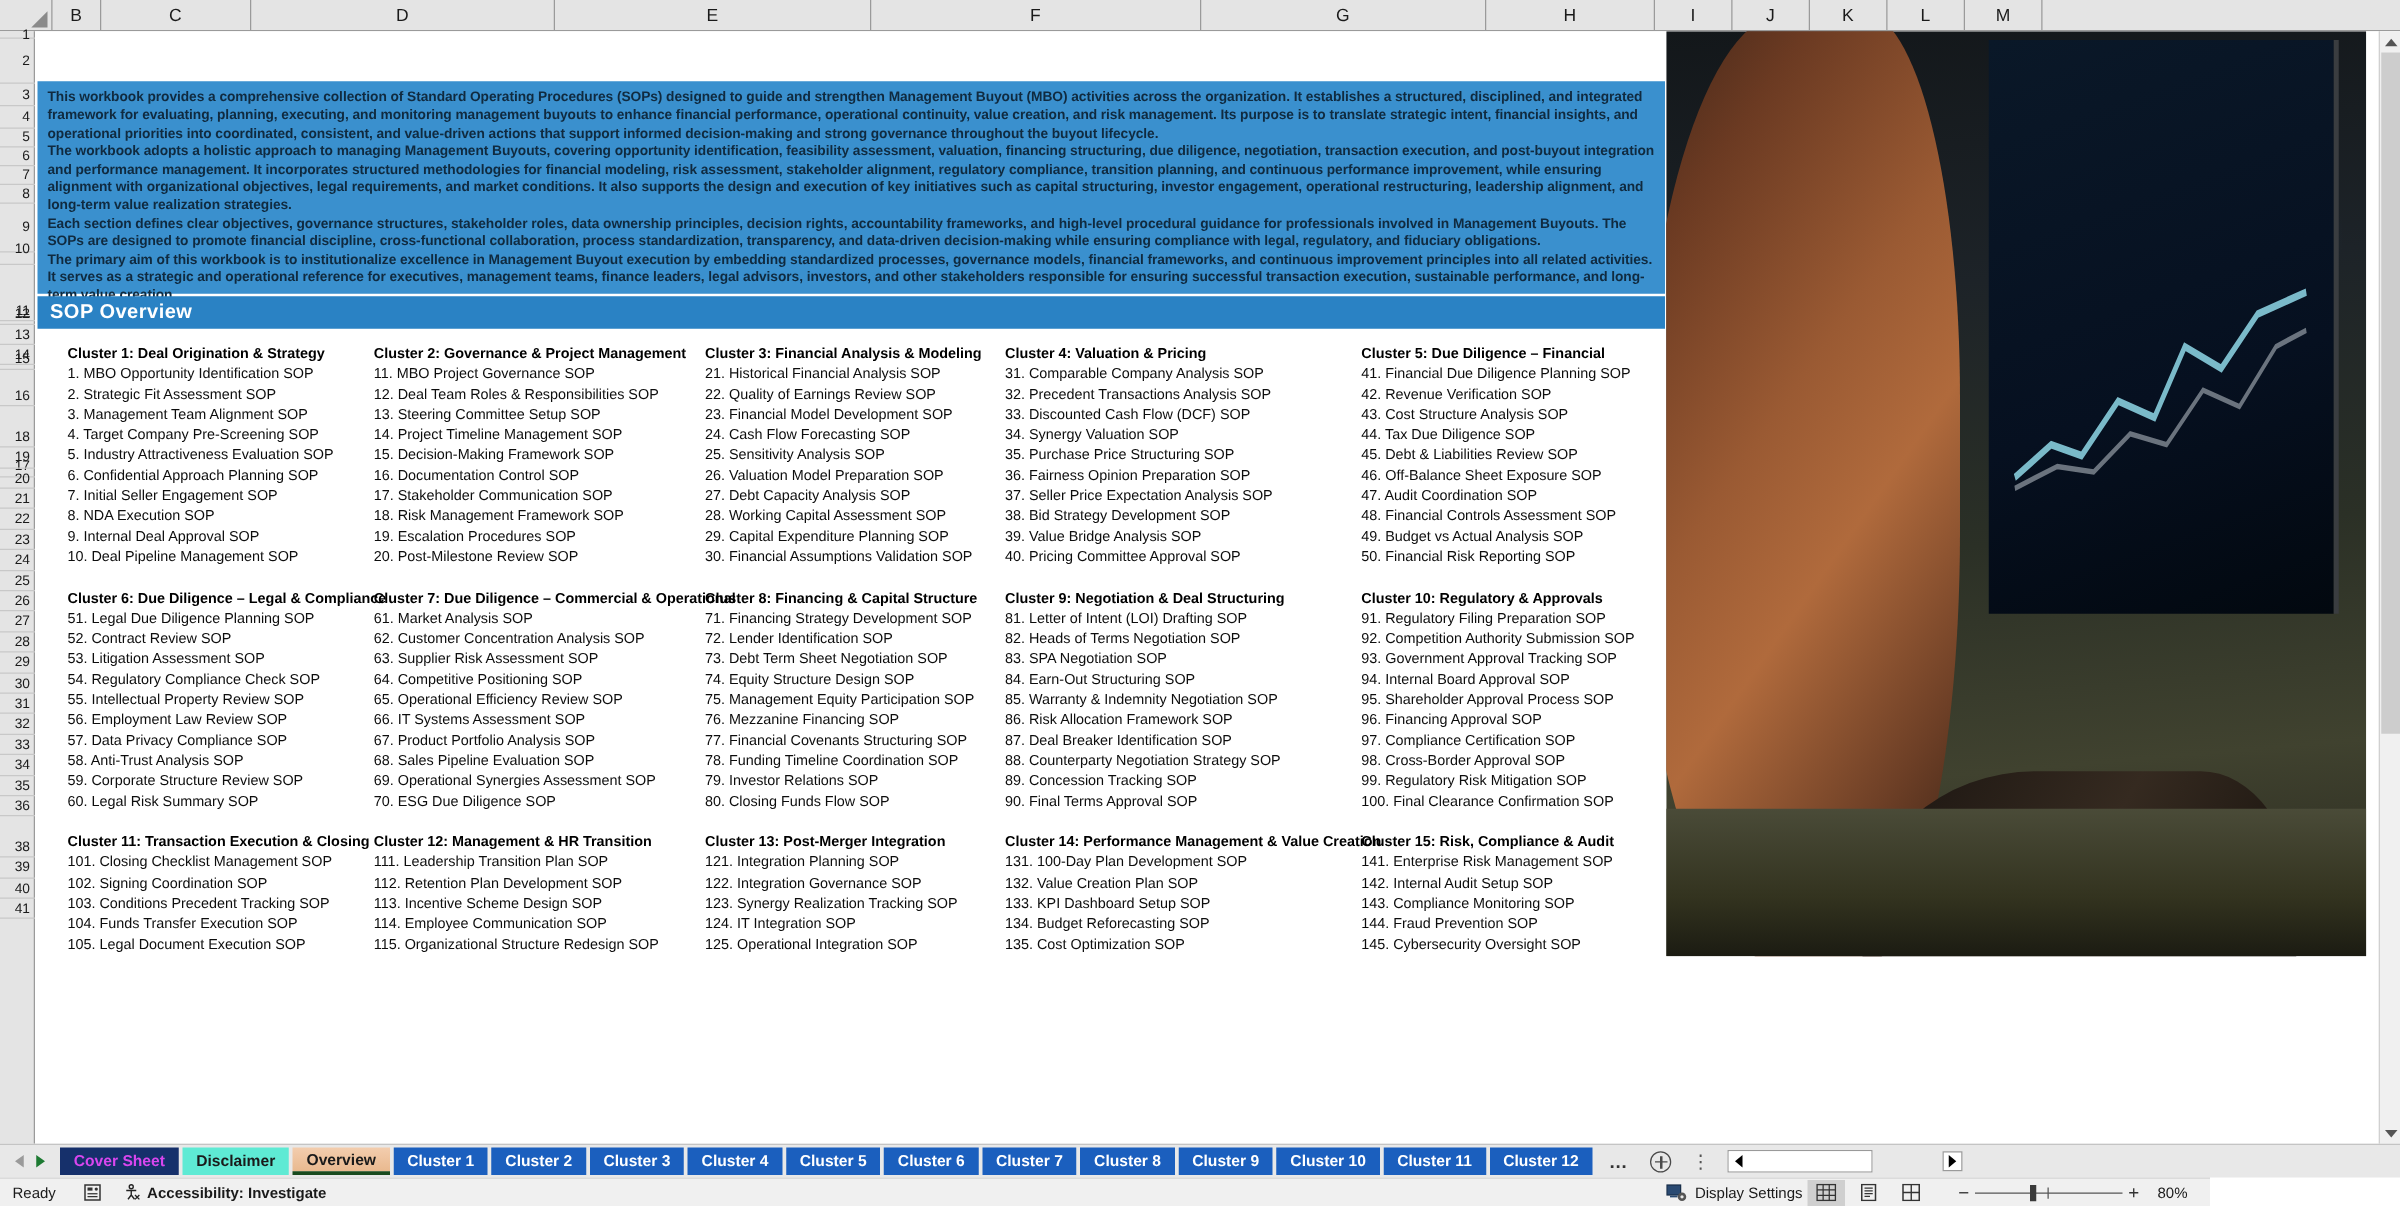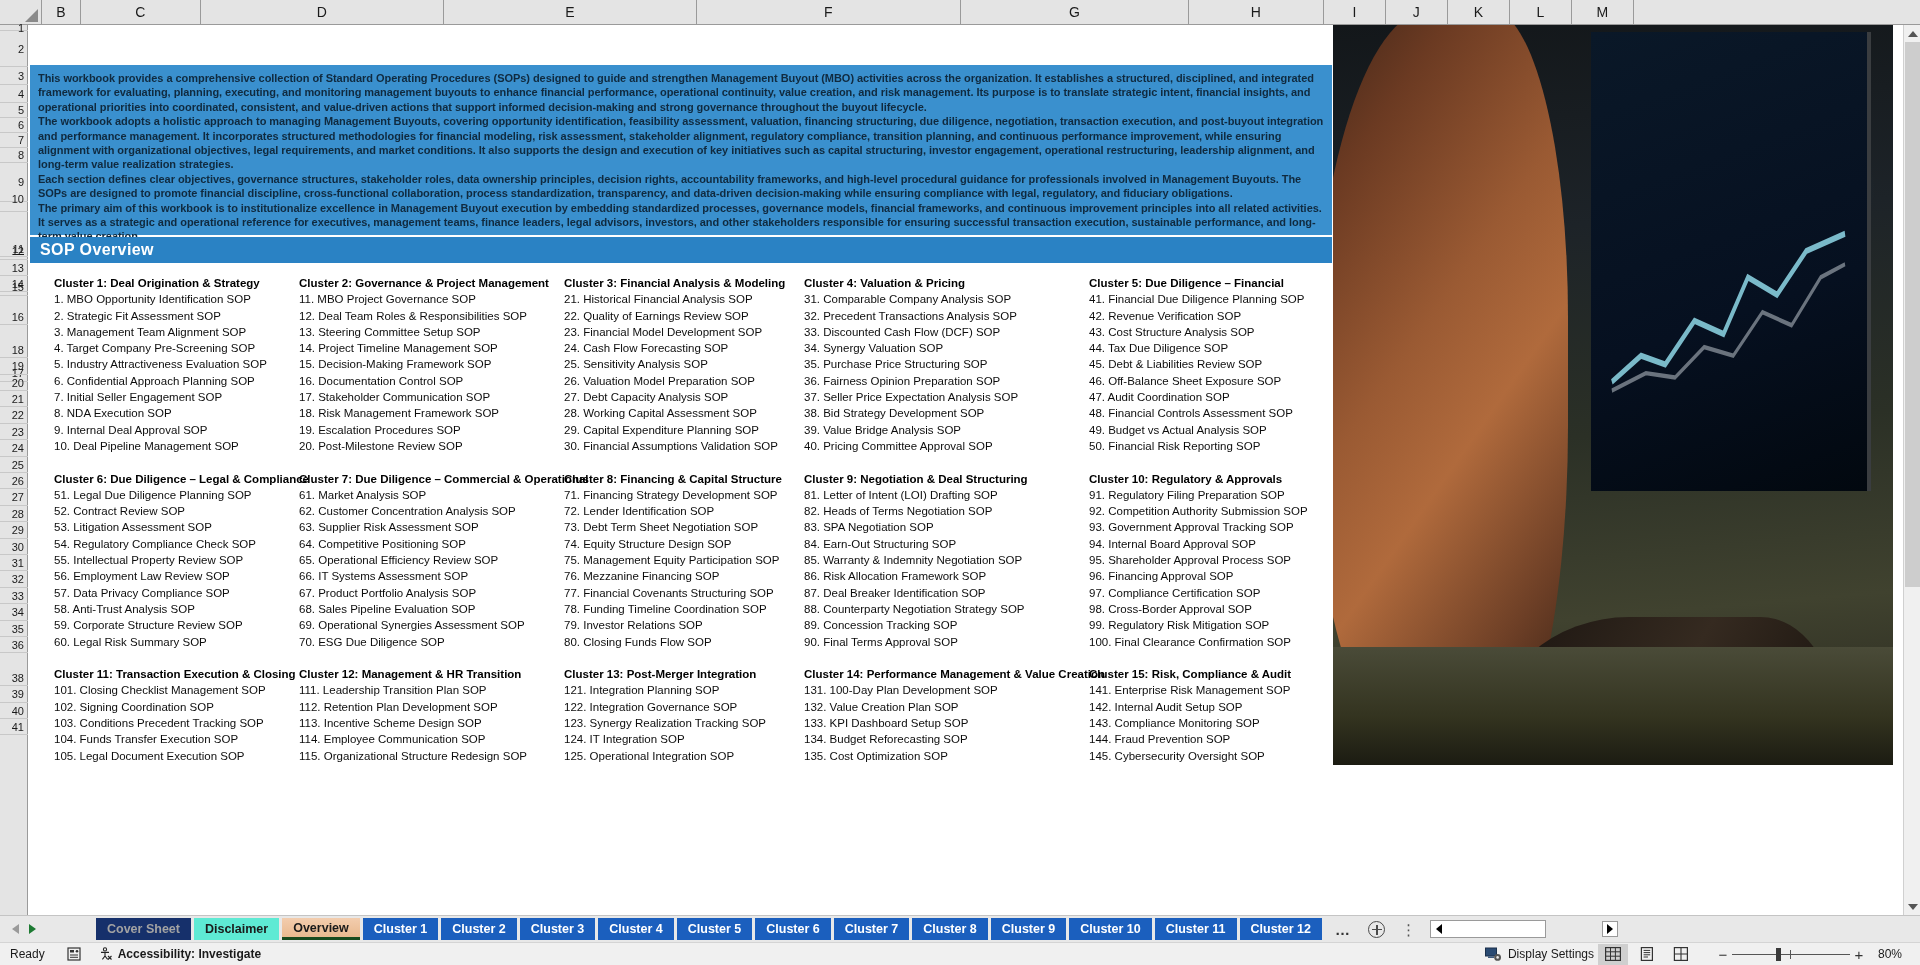--- a/index.html
+++ b/index.html
@@ -148,21 +148,21 @@
   .navarrow { width: 0; height: 0; border-style: solid; }
   .navarrow.left  { border-width: 5px 7px 5px 0; border-color: transparent #9a9a9a transparent transparent; }
   .navarrow.right { border-width: 5px 0 5px 7px; border-color: transparent transparent transparent #1d7a32; }
 
   .tab {
     height: 22px; display: flex; align-items: center; justify-content: center;
     padding: 0 11px; margin-right: 3px;
     font-size: 12.5px; font-weight: 700; white-space: nowrap;
     background: #1b5fbe; color: #ffffff; border: none;
   }
-  .tab.dark { background: #16306b; color: #a3a3a3; margin-left: 48px; }
+  .tab.dark { background: #16306b; color: #d946ef; }
   .tab.plain { background: #5eead4; color: #1a1a1a; }
   .tab.active {
     background: linear-gradient(180deg,#f3cdae 0%, #e9b98f 100%);
     color: #1a1a1a; border-bottom: 3px solid #184a1e;
   }
   .tab-ellipsis { color: #333; font-size: 15px; padding: 0 10px; font-weight: 700; }
   .tab-plus {
     width: 17px; height: 17px; border: 1.6px solid #4a4a4a; border-radius: 50%;
     position: relative; margin: 0 8px;
   }
@@ -180,21 +180,21 @@
     width: 16px; height: 16px; background: #fff;
     display:flex; align-items:center; justify-content:center;
   }
   .hs-arrow i { width:0;height:0;border-style:solid; }
   .hs-arrow.l i { border-width:5px 6px 5px 0; border-color:transparent #000 transparent transparent; }
   .hs-arrow.r i { border-width:5px 0 5px 6px; border-color:transparent transparent transparent #000; }
   .hs-track { width: 98px; height: 16px; background:#fff; }
 
   
   .statusbar {
-    position: absolute; left: 0; top: 942px; width: 1920px; height: 23px;
+    position: absolute; left: 0; top: 942px; width: 1768px; height: 23px;
     background: #f0f0f0; border-top: 1px solid #d4d4d4;
     display: flex; align-items: center; font-size: 12px; color: #1a1a1a;
   }
   .sb-ready { padding-left: 10px; font-weight: 400; }
   .sb-icon { margin-left: 22px; display:flex; align-items:center; }
   .sb-acc { margin-left: 18px; display:flex; align-items:center; gap:5px; font-weight:700; }
   .sb-spacer { flex: 1; }
   .sb-display { display:flex; align-items:center; gap:6px; font-weight:400; }
   .view-btn {
     width: 30px; height: 21px; display:flex; align-items:center; justify-content:center;

